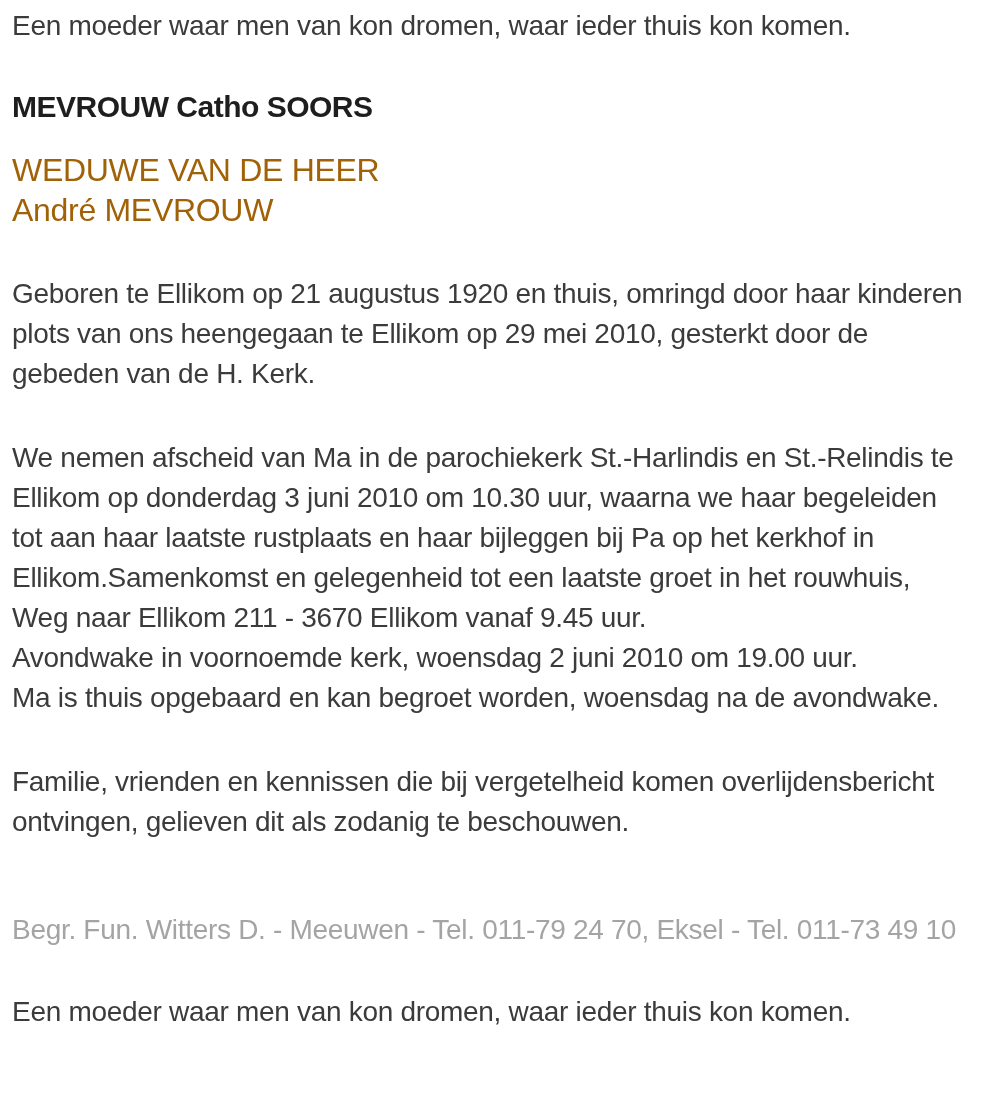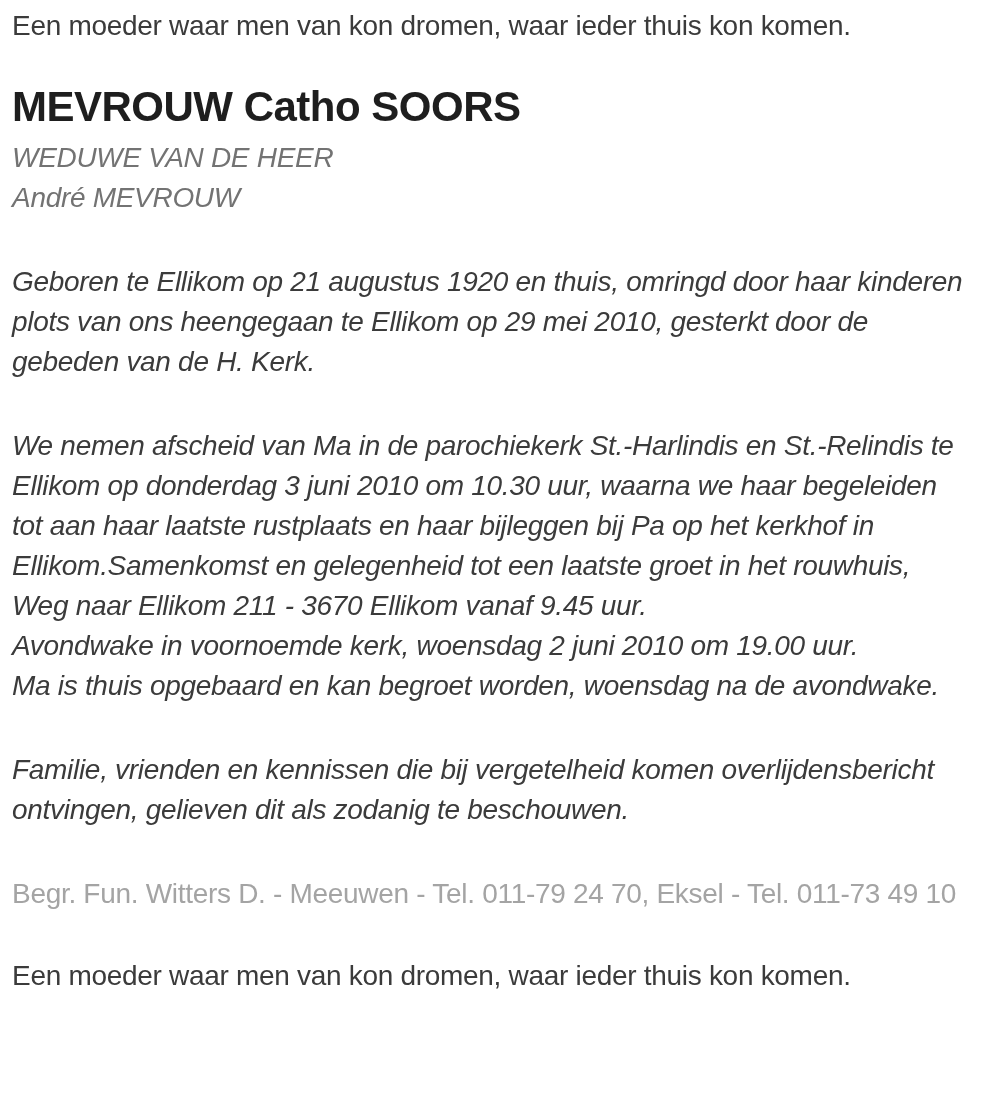--- a/index.html
+++ b/index.html
@@ -16,41 +16,39 @@
     font-size: 28px;
     line-height: 40px;
     color: #3b3b3b;
     letter-spacing: -0.3px;
     overflow: hidden;
   }
   .quote {
     margin: 0;
   }
   h1.obit-title {
-    margin: 38px 0 8px 0;
-    font-size: 42px;
+    margin: 38px 0 20px 0;
+    font-size: 30px;
     line-height: 46px;
     font-weight: 700;
     color: #1e1e1e;
     letter-spacing: -0.5px;
   }
   .subtitle-line {
     margin: 0;
-    font-size: 28px;
+    font-size: 32px;
     line-height: 40px;
-    color: #737373;
-    font-style: italic;
+    color: #a16207;
   }
   p.body-par {
     margin: 44px 2px 0 0;
     white-space: pre-line;
-    font-style: italic;
   }
   p.funeral-home {
-    margin: 44px 0 0 0;
+    margin: 68px 0 0 0;
     color: #a4a4a4;
   }
   p.closing {
     margin: 42px 0 0 0;
   }
 </style>
 </head>
 <body>
 
 <p class="quote">Een moeder waar men van kon dromen, waar ieder thuis kon komen.</p>

